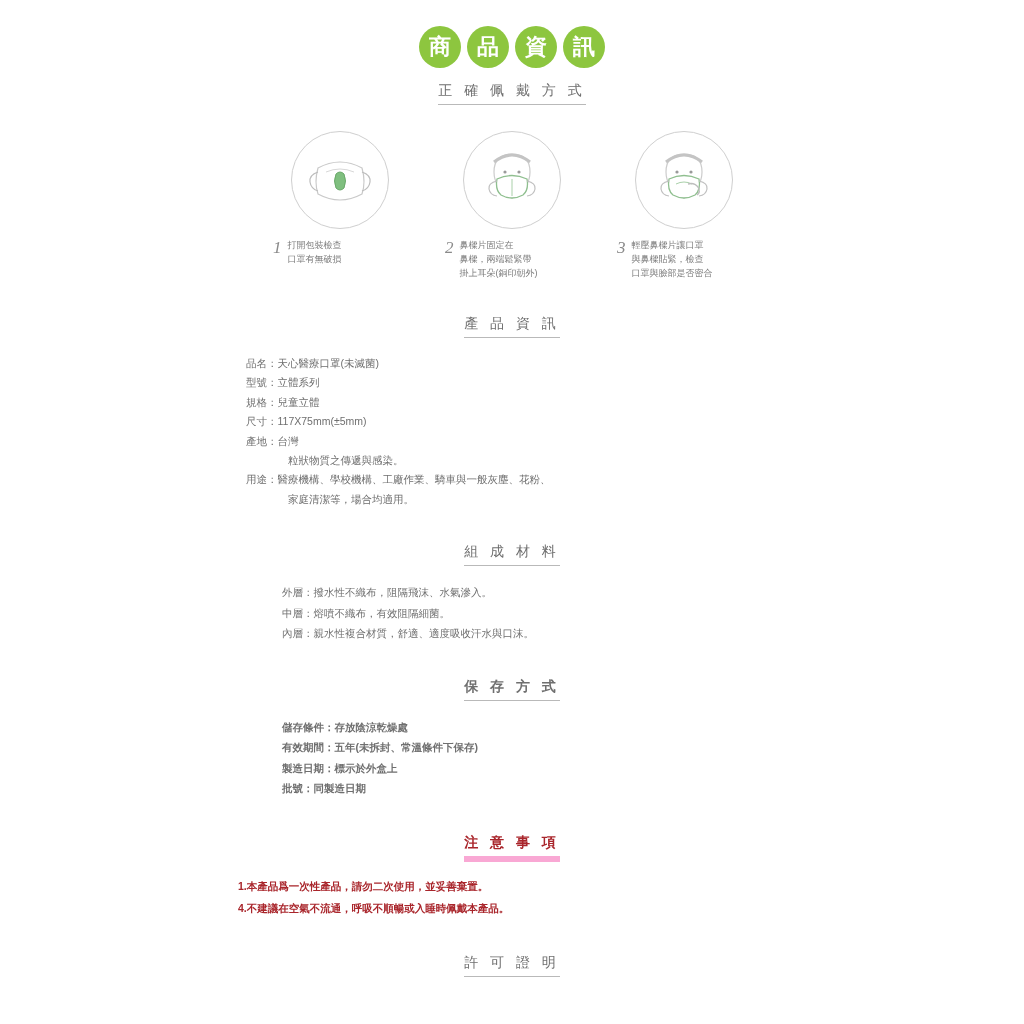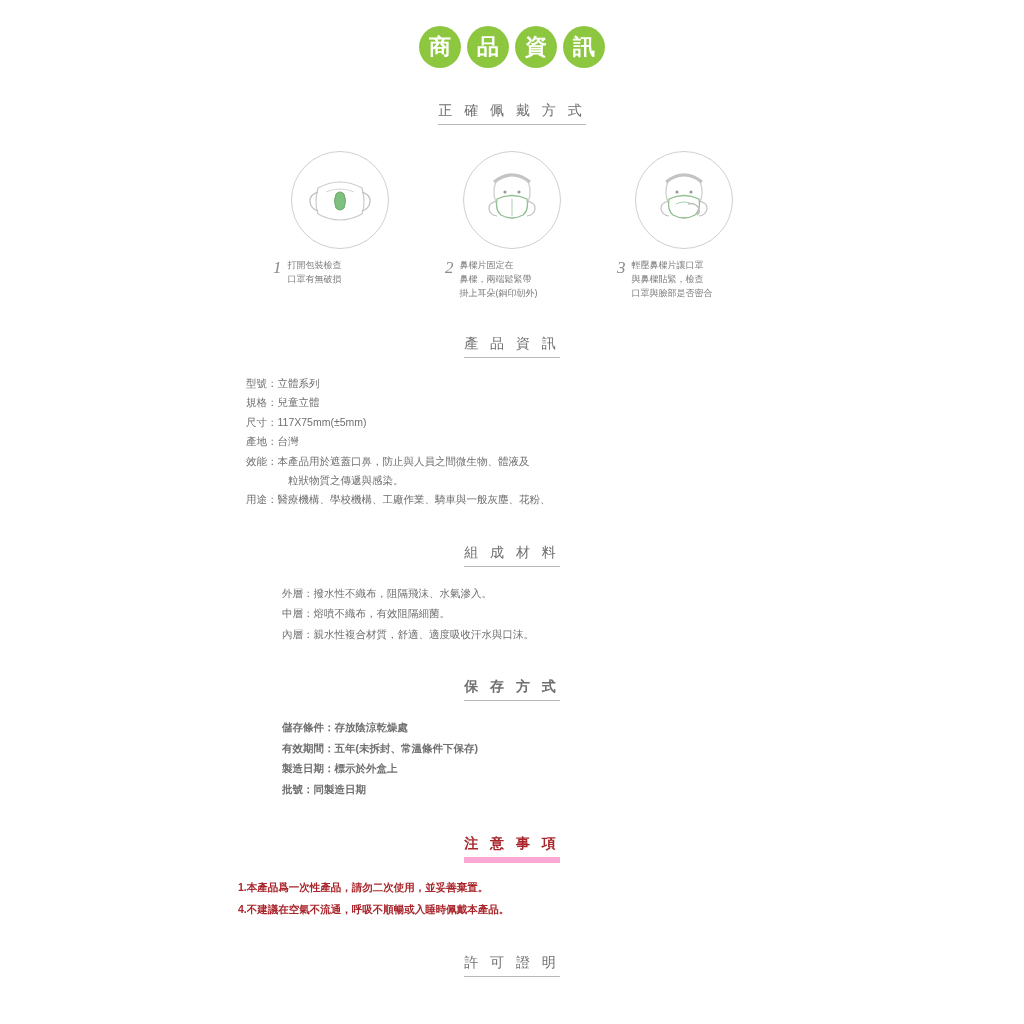--- a/index.html
+++ b/index.html
@@ -53,21 +53,21 @@
     padding-bottom: 4px;
     margin: 0 auto;
     width: max-content;
     border-bottom: 1px solid #b9b9b9;
   }
   .sec-title.warn {
     color: #a9252b;
     border-bottom: 6px solid #f9a8d4;
     font-weight: bold;
   }
-  .sec-wrap { margin-top: 34px; }
+  .sec-wrap { margin-top: 14px; }
 
   
   .steps {
     display: flex;
     justify-content: center;
     gap: 22px;
     margin-top: 26px;
   }
   .step { width: 150px; }
   .circle {
@@ -218,44 +218,45 @@
         </div>
       </div>
 
     </div>
   </div>
 
   <div class="sec-wrap" style="margin-top:34px;">
     <div class="sec-title">產 品 資 訊</div>
     <div class="block">
       <div class="row">
+        <span class="k">品名：</span>
+        <span class="v">天心醫療口罩(未滅菌)</span>
+      </div>
+      <div class="row">
         <span class="k">型號：</span>
         <span class="v">立體系列</span>
       </div>
       <div class="row">
         <span class="k">規格：</span>
         <span class="v">兒童立體</span>
       </div>
       <div class="row">
         <span class="k">尺寸：</span>
         <span class="v">117X75mm(±5mm)</span>
       </div>
       <div class="row">
         <span class="k">產地：</span>
         <span class="v">台灣</span>
       </div>
-      <div class="row">
-        <span class="k">效能：</span>
-        <span class="v">本產品用於遮蓋口鼻，防止與人員之間微生物、體液及</span>
-      </div>
       <div class="cont">粒狀物質之傳遞與感染。</div>
       <div class="row">
         <span class="k">用途：</span>
         <span class="v">醫療機構、學校機構、工廠作業、騎車與一般灰塵、花粉、</span>
       </div>
+      <div class="cont">家庭清潔等，場合均適用。</div>
     </div>
   </div>
 
   <div class="sec-wrap" style="margin-top:34px;">
     <div class="sec-title">組 成 材 料</div>
     <div class="block narrow">
       <div class="line">外層：撥水性不織布，阻隔飛沫、水氣滲入。</div>
       <div class="line">中層：熔噴不織布，有效阻隔細菌。</div>
       <div class="line">內層：親水性複合材質，舒適、適度吸收汗水與口沫。</div>
     </div>

